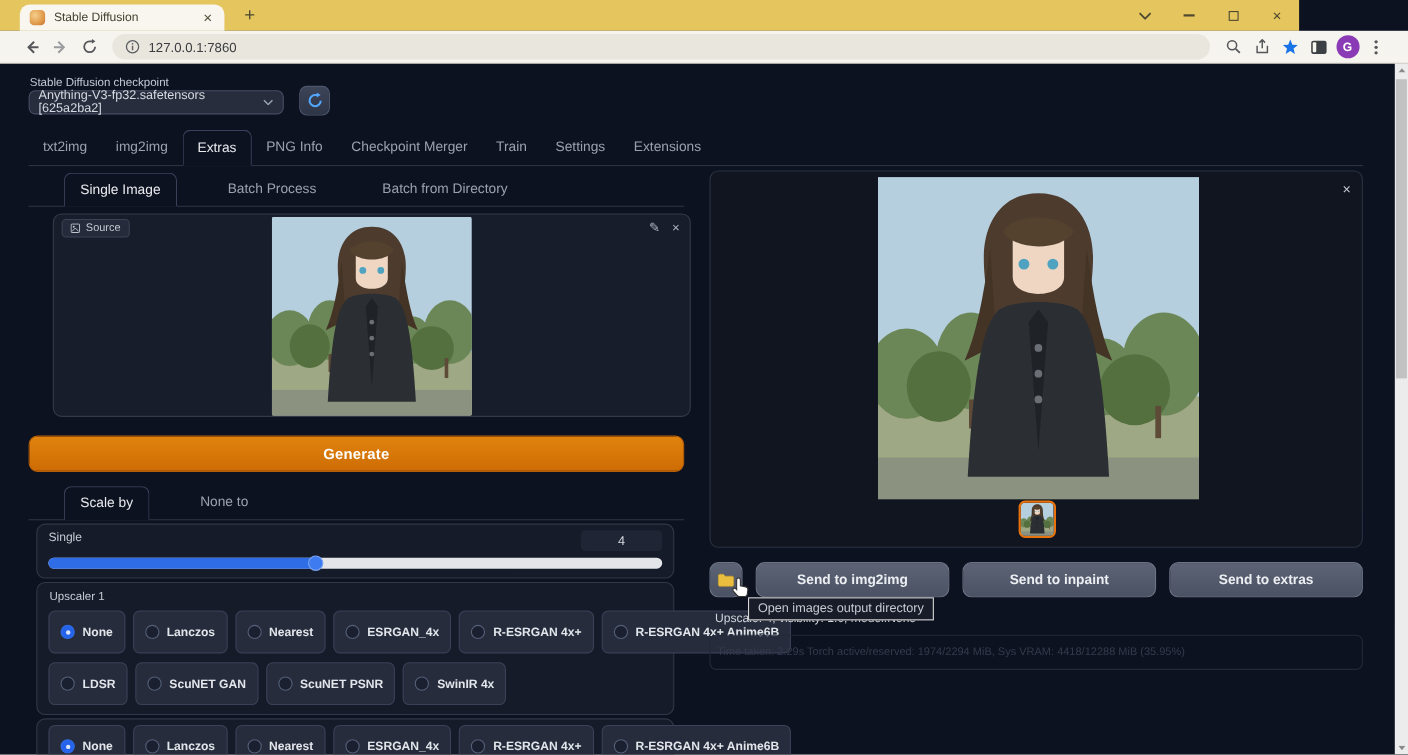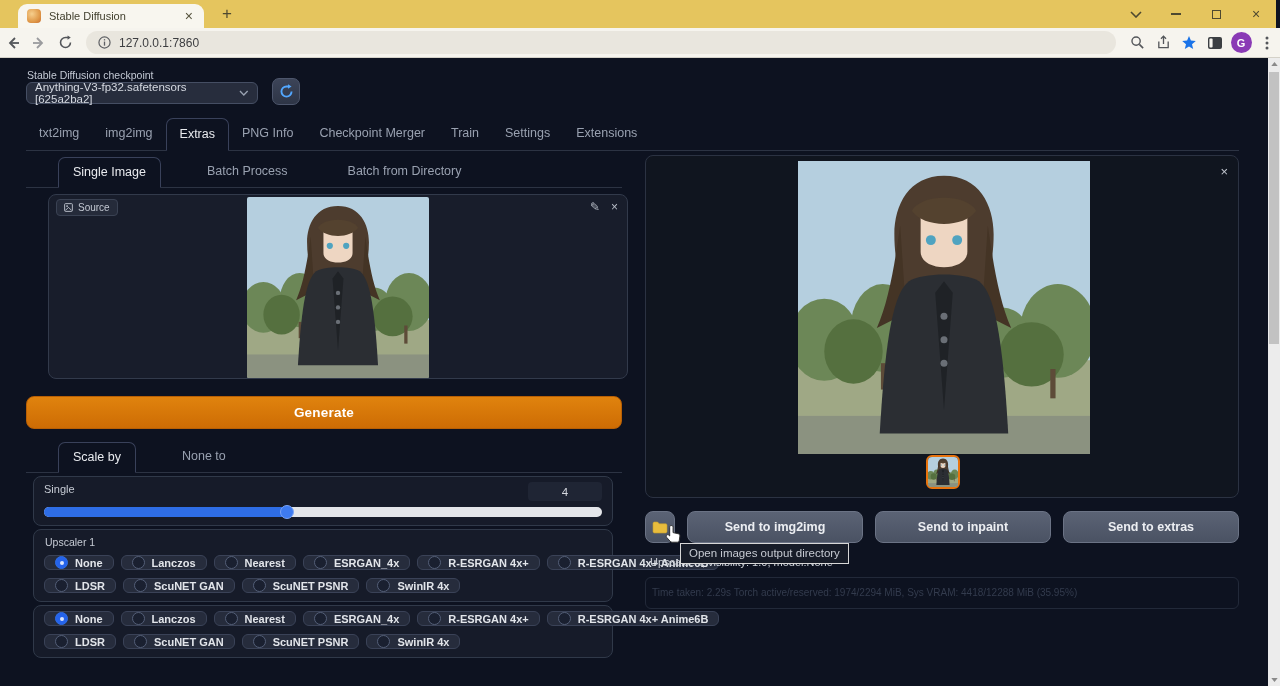--- a/index.html
+++ b/index.html
@@ -1,36 +1,36 @@
 <!DOCTYPE html>
 <html><head>
 <meta charset="utf-8">
 <style>
   * { margin:0; padding:0; box-sizing:border-box; }
   html,body { width:1280px; height:686px; overflow:hidden; }
   body { font-family:"Liberation Sans","DejaVu Sans",sans-serif; }
   .screen { position:relative; width:1280px; height:686px; background:#0d1220; overflow:hidden; }
 
   
-  .titlebar { position:absolute; top:0; left:0; width:1276px; height:28px; background:#e5c55e; }
+  .titlebar { position:absolute; top:0; left:0; width:1181px; height:28px; background:#e5c55e; }
   .btab { position:absolute; left:18px; top:4px; width:186px; height:24px; background:#f8f6ef;
           border-radius:9px 9px 0 0; display:flex; align-items:center; padding:0 9px; }
   .favicon { width:14px; height:14px; border-radius:4px; background:radial-gradient(circle at 35% 35%, #f6cf8d, #e09a4a 60%, #c96e2e); flex:0 0 auto; }
   .btab-title { font-size:11px; color:#43412f; margin-left:8px; white-space:nowrap; overflow:hidden; flex:1; }
   .btab-close { color:#56533d; font-size:13px; line-height:1; padding:0 2px; }
   .newtab { position:absolute; left:216px; top:3px; width:22px; height:22px; color:#4e4930;
             font-size:17px; display:flex; align-items:center; justify-content:center; }
   .winctl { position:absolute; right:0; top:0; height:28px; display:flex; align-items:center; color:#4e4930; }
   .winctl > div { width:40px; height:28px; display:flex; align-items:center; justify-content:center; }
   .min-bar { width:10px; height:2px; background:#4e4930; }
   .restore-box { width:9px; height:9px; border:1.4px solid #4e4930; }
   .glyph-x { font-size:14px; line-height:1; }
 
   .toolbar { position:absolute; top:28px; left:0; width:1280px; height:30px; background:#f6f4ee;
-             border-bottom:1px solid #d4d1c8; display:flex; align-items:center; padding:0 0; }
+             border-bottom:1px solid #d4d1c8; display:flex; align-items:center; padding:0 16px; }
   .tb-icon { width:26px; height:26px; display:flex; align-items:center; justify-content:center; flex:0 0 auto; }
   .urlbar { height:23px; background:#e9e6de; border-radius:12px; flex:1; margin:0 8px;
             display:flex; align-items:center; padding:0 12px; }
   .url-text { font-size:12px; color:#3c3d40; margin-left:8px; }
   .avatar { width:21px; height:21px; border-radius:50%; background:#8a3ab5; color:#fff; font-size:11px;
             display:flex; align-items:center; justify-content:center; font-weight:700; }
 
   
   .scrollbar { position:absolute; top:58px; right:0; width:12px; height:628px; background:#ececec; }
   .sb-thumb { position:absolute; top:14px; left:1px; width:10px; height:272px; background:#c2c2c2; }
@@ -86,21 +86,21 @@
   .slider { position:relative; margin-top:6px; height:10px; border-radius:5px; background:#e3e5e9; }
   .slider-fill { position:absolute; left:0; top:0; bottom:0; width:43.5%; background:#2e6de5;
                  border-radius:5px 0 0 5px; }
   .slider-thumb { position:absolute; top:-2px; left:calc(43.5% - 7px); width:14px; height:14px;
                   border-radius:50%; background:#3e7bf0; border:1px solid #7ba4f2; }
 
   .upscaler-label { font-size:10.5px; color:#c6cbd4; margin:1px 0 7px 1px; }
   .chip-row { display:flex; gap:7px; }
   .chip-row + .chip-row { margin-top:8px; }
   .chip { display:flex; align-items:center; gap:7px; background:#262c3c; border:1px solid #3a4257;
-          border-radius:6px; padding:0 10px; font-size:11px; color:#e2e5ea; font-weight:600;
+          border-radius:6px; padding:12px 10px; font-size:11px; color:#e2e5ea; font-weight:600;
           white-space:nowrap; }
   .radio { width:13px; height:13px; border-radius:50%; border:1.5px solid #545f78; background:#1a2030;
            flex:0 0 auto; position:relative; }
   .radio.checked { background:#2563eb; border-color:#2e6de5; }
   .radio.checked::after { content:""; position:absolute; left:3.5px; top:3.5px; width:4px; height:4px;
                           border-radius:50%; background:#dce6fb; }
 
   
   .right-col { position:absolute; left:645px; top:97px; width:594px; }
   .gallery { position:relative; width:594px; height:343px; border:1px solid #2b3242; border-radius:8px;

